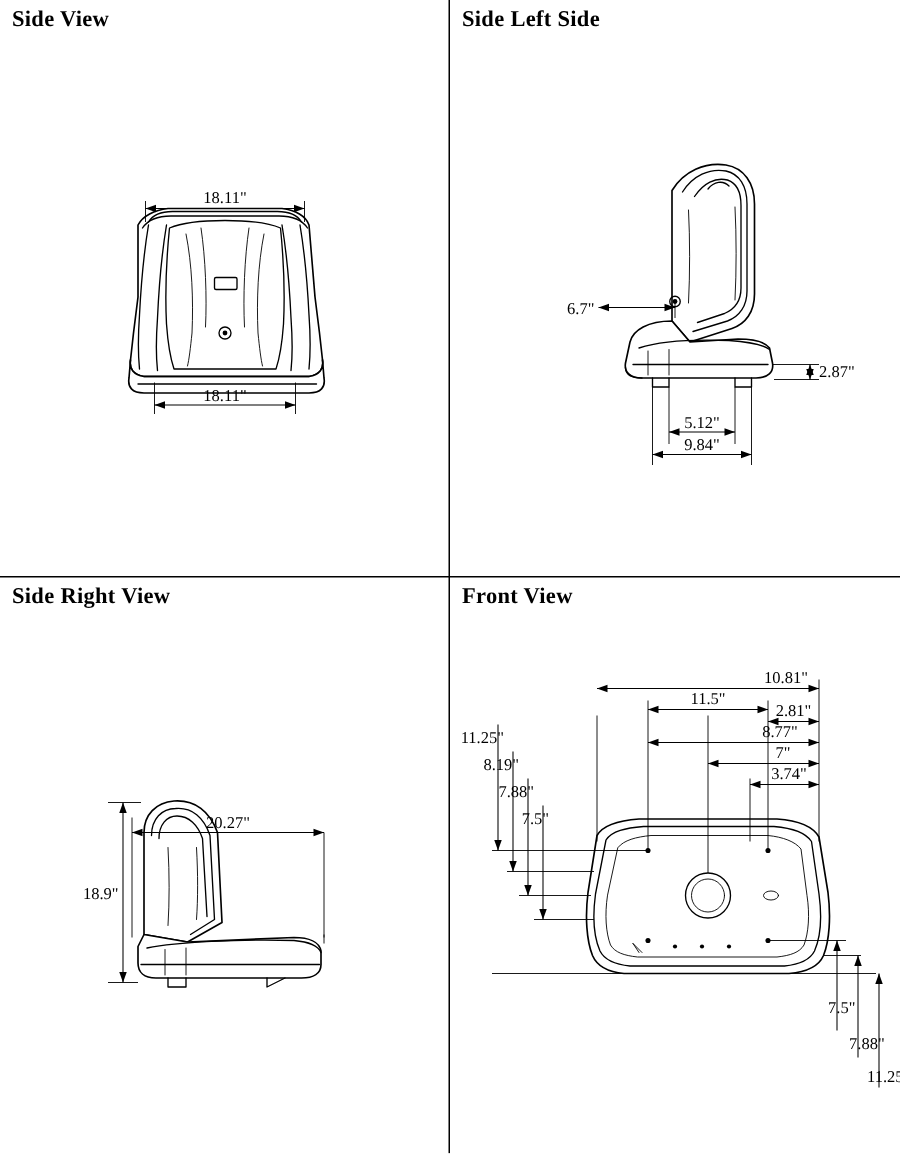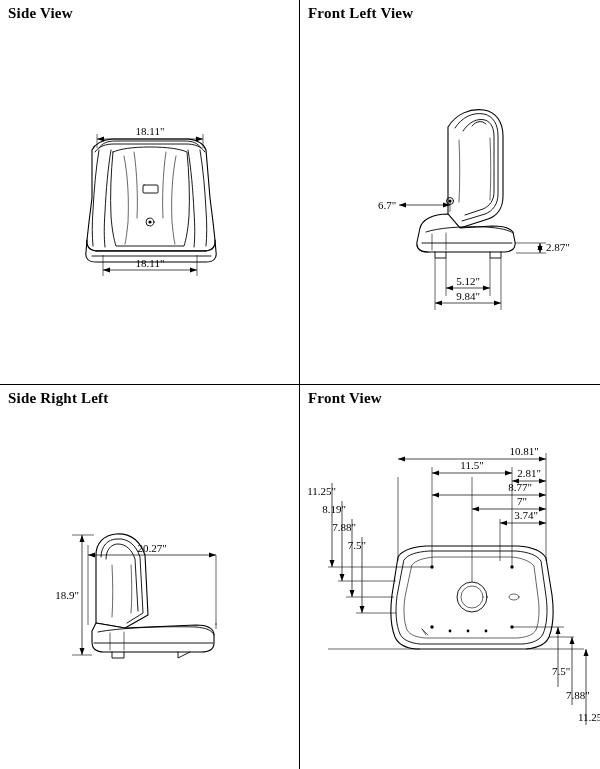--- a/index.html
+++ b/index.html
@@ -129,21 +129,21 @@
       <line class="ext-line" x1="103" y1="255" x2="103" y2="276"></line>
       <line class="ext-line" x1="197" y1="255" x2="197" y2="276"></line>
       <line class="dim-line" x1="103" y1="270" x2="197" y2="270"></line>
       <polygon class="arrow" points="103,270 110,267.5 110,272.5"></polygon>
       <polygon class="arrow" points="197,270 190,267.5 190,272.5"></polygon>
       <text x="150" y="267" text-anchor="middle">18.11"</text>
     </svg>
   </div>
 
   <div class="quad tr">
-    <div class="quad-title">Front Left View</div>
+    <div class="quad-title">Side Left Side</div>
     <svg class="view-svg" viewBox="0 0 300 384">
 
       <path class="seat-fill" d="M148,127 C156,114 170,108 184,110 C196,112 203,122 203,136
         L203,196 C203,208 197,216 188,219 L160,228 L148,214 Z"></path>
 
       <path class="seat-line" d="M155,128 C162,117 173,112 184,114 C193,116 198,124 198,136 L198,194 C198,204 193,211 185,214 L162,221"></path>
       <path class="seat-line" d="M163,131 C169,122 177,118 185,120 C191,122 194,128 194,137 L194,192 C194,200 190,206 183,209 L165,215"></path>
       <path class="seat-line" d="M172,126 C176,121 182,120 186,124"></path>
       <path class="seat-thin" d="M159,140 C160,160 160,182 159,202"></path>
       <path class="seat-thin" d="M190,138 C191,158 191,180 190,200"></path>
@@ -187,21 +187,21 @@
       <line class="ext-line" x1="135" y1="258" x2="135" y2="310"></line>
       <line class="ext-line" x1="201" y1="258" x2="201" y2="310"></line>
       <line class="dim-line" x1="135" y1="303" x2="201" y2="303"></line>
       <polygon class="arrow" points="135,303 142,300.5 142,305.5"></polygon>
       <polygon class="arrow" points="201,303 194,300.5 194,305.5"></polygon>
       <text x="168" y="300" text-anchor="middle">9.84"</text>
     </svg>
   </div>
 
   <div class="quad bl">
-    <div class="quad-title">Side Right Left</div>
+    <div class="quad-title">Side Right View</div>
     <svg class="view-svg" viewBox="0 0 299 384">
 
       <path class="seat-fill" d="M96,170 C96,158 104,150 116,149 C130,148 140,156 145,170
         L148,230 L125,243 L96,238 Z"></path>
       <path class="seat-line" d="M101,172 C101,161 108,154 117,154 C128,153 136,160 140,172 L143,228 L127,238"></path>
       <path class="seat-line" d="M106,174 C106,165 111,159 118,159 C126,159 132,165 135,174 L138,226"></path>
       <path class="seat-thin" d="M112,180 C113,198 113,216 112,232"></path>
       <path class="seat-thin" d="M131,180 C132,198 132,214 131,228"></path>
 
       <path class="seat-fill" d="M96,238 L125,243 L196,240 C206,240 213,243 214,249

